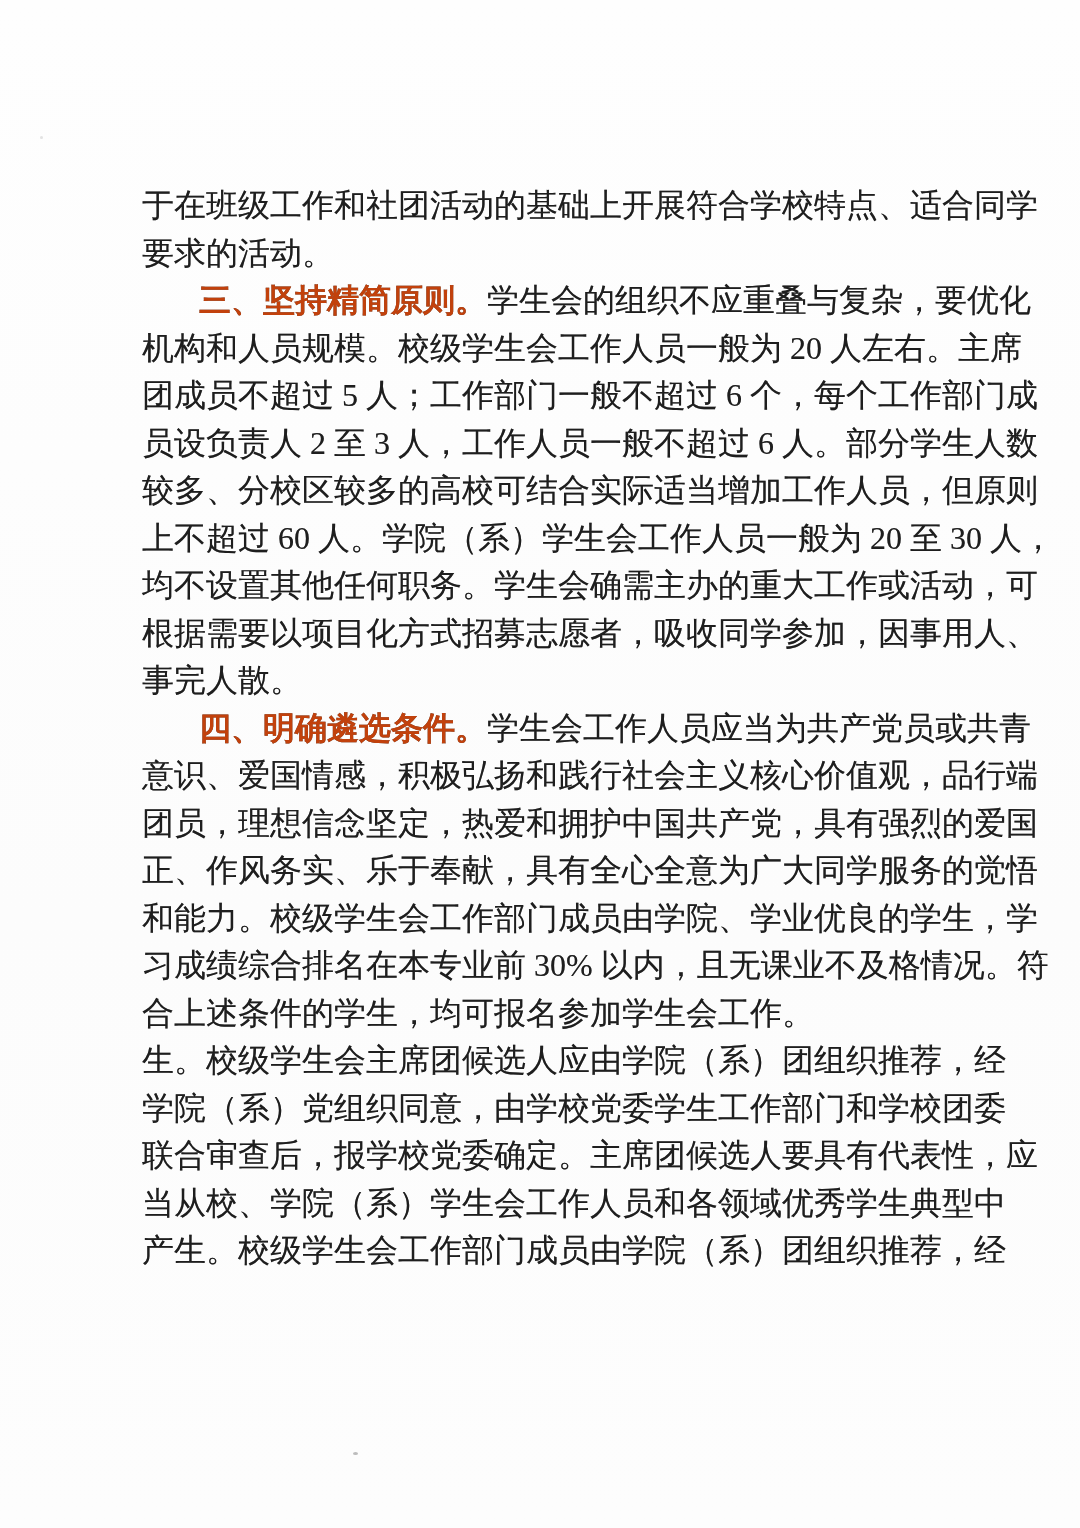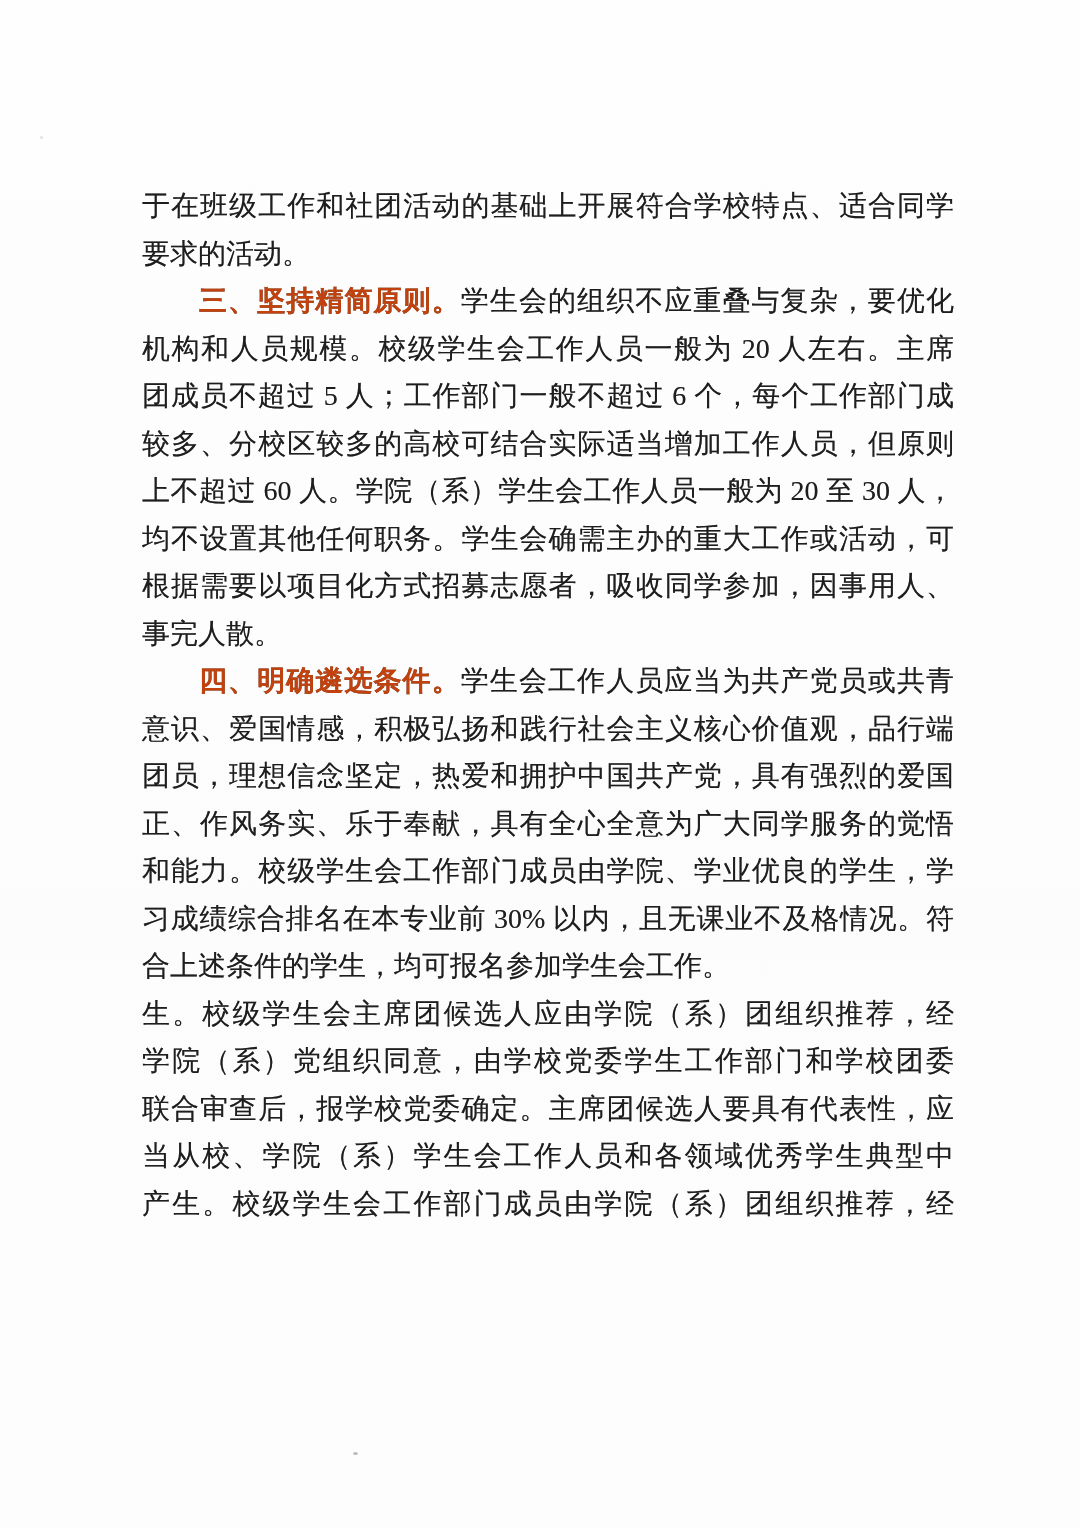--- a/index.html
+++ b/index.html
@@ -24,21 +24,21 @@
     background: linear-gradient(180deg, #fefefe 0%, #fcfcfc 60%, #fdfdfd 100%);
     pointer-events: none;
   }
   .doc-body {
     position: absolute;
     left: 142px;
     top: 182px;
     width: 812px;
   }
   .line {
-    font-size: 28px;
+    font-size: 32px;
     line-height: 47.5px;
     height: 47.5px;
     color: #1e1e1e;
     letter-spacing: 0;
     white-space: nowrap;
     text-align: justify;
     text-align-last: justify;
     
     text-shadow: 0 0 0.4px rgba(40,40,40,0.55);
   }
@@ -81,20 +81,21 @@
 <div class="page">
   <div class="doc-body">
       <div>
         <div class="line"><span>于在班级工作和社团活动的基础上开展符合学校特点、适合同学</span></div>
         <div class="line last"><span>要求的活动。</span></div>
       </div>
       <div>
         <div class="line indent"><span class="heading-bold">三、坚持精简原则。</span><span>学生会的组织不应重叠与复杂，要优化</span></div>
         <div class="line"><span>机构和人员规模。校级学生会工作人员一般为 20 人左右。主席</span></div>
         <div class="line"><span>团成员不超过 5 人；工作部门一般不超过 6 个，每个工作部门成</span></div>
+        <div class="line"><span>员设负责人 2 至 3 人，工作人员一般不超过 6 人。部分学生人数</span></div>
         <div class="line"><span>较多、分校区较多的高校可结合实际适当增加工作人员，但原则</span></div>
         <div class="line"><span>上不超过 60 人。学院（系）学生会工作人员一般为 20 至 30 人，</span></div>
         <div class="line"><span>均不设置其他任何职务。学生会确需主办的重大工作或活动，可</span></div>
         <div class="line"><span>根据需要以项目化方式招募志愿者，吸收同学参加，因事用人、</span></div>
         <div class="line last"><span>事完人散。</span></div>
       </div>
       <div>
         <div class="line indent"><span class="heading-bold">四、明确遴选条件。</span><span>学生会工作人员应当为共产党员或共青</span></div>
         <div class="line"><span>意识、爱国情感，积极弘扬和践行社会主义核心价值观，品行端</span></div>
         <div class="line"><span>团员，理想信念坚定，热爱和拥护中国共产党，具有强烈的爱国</span></div>

